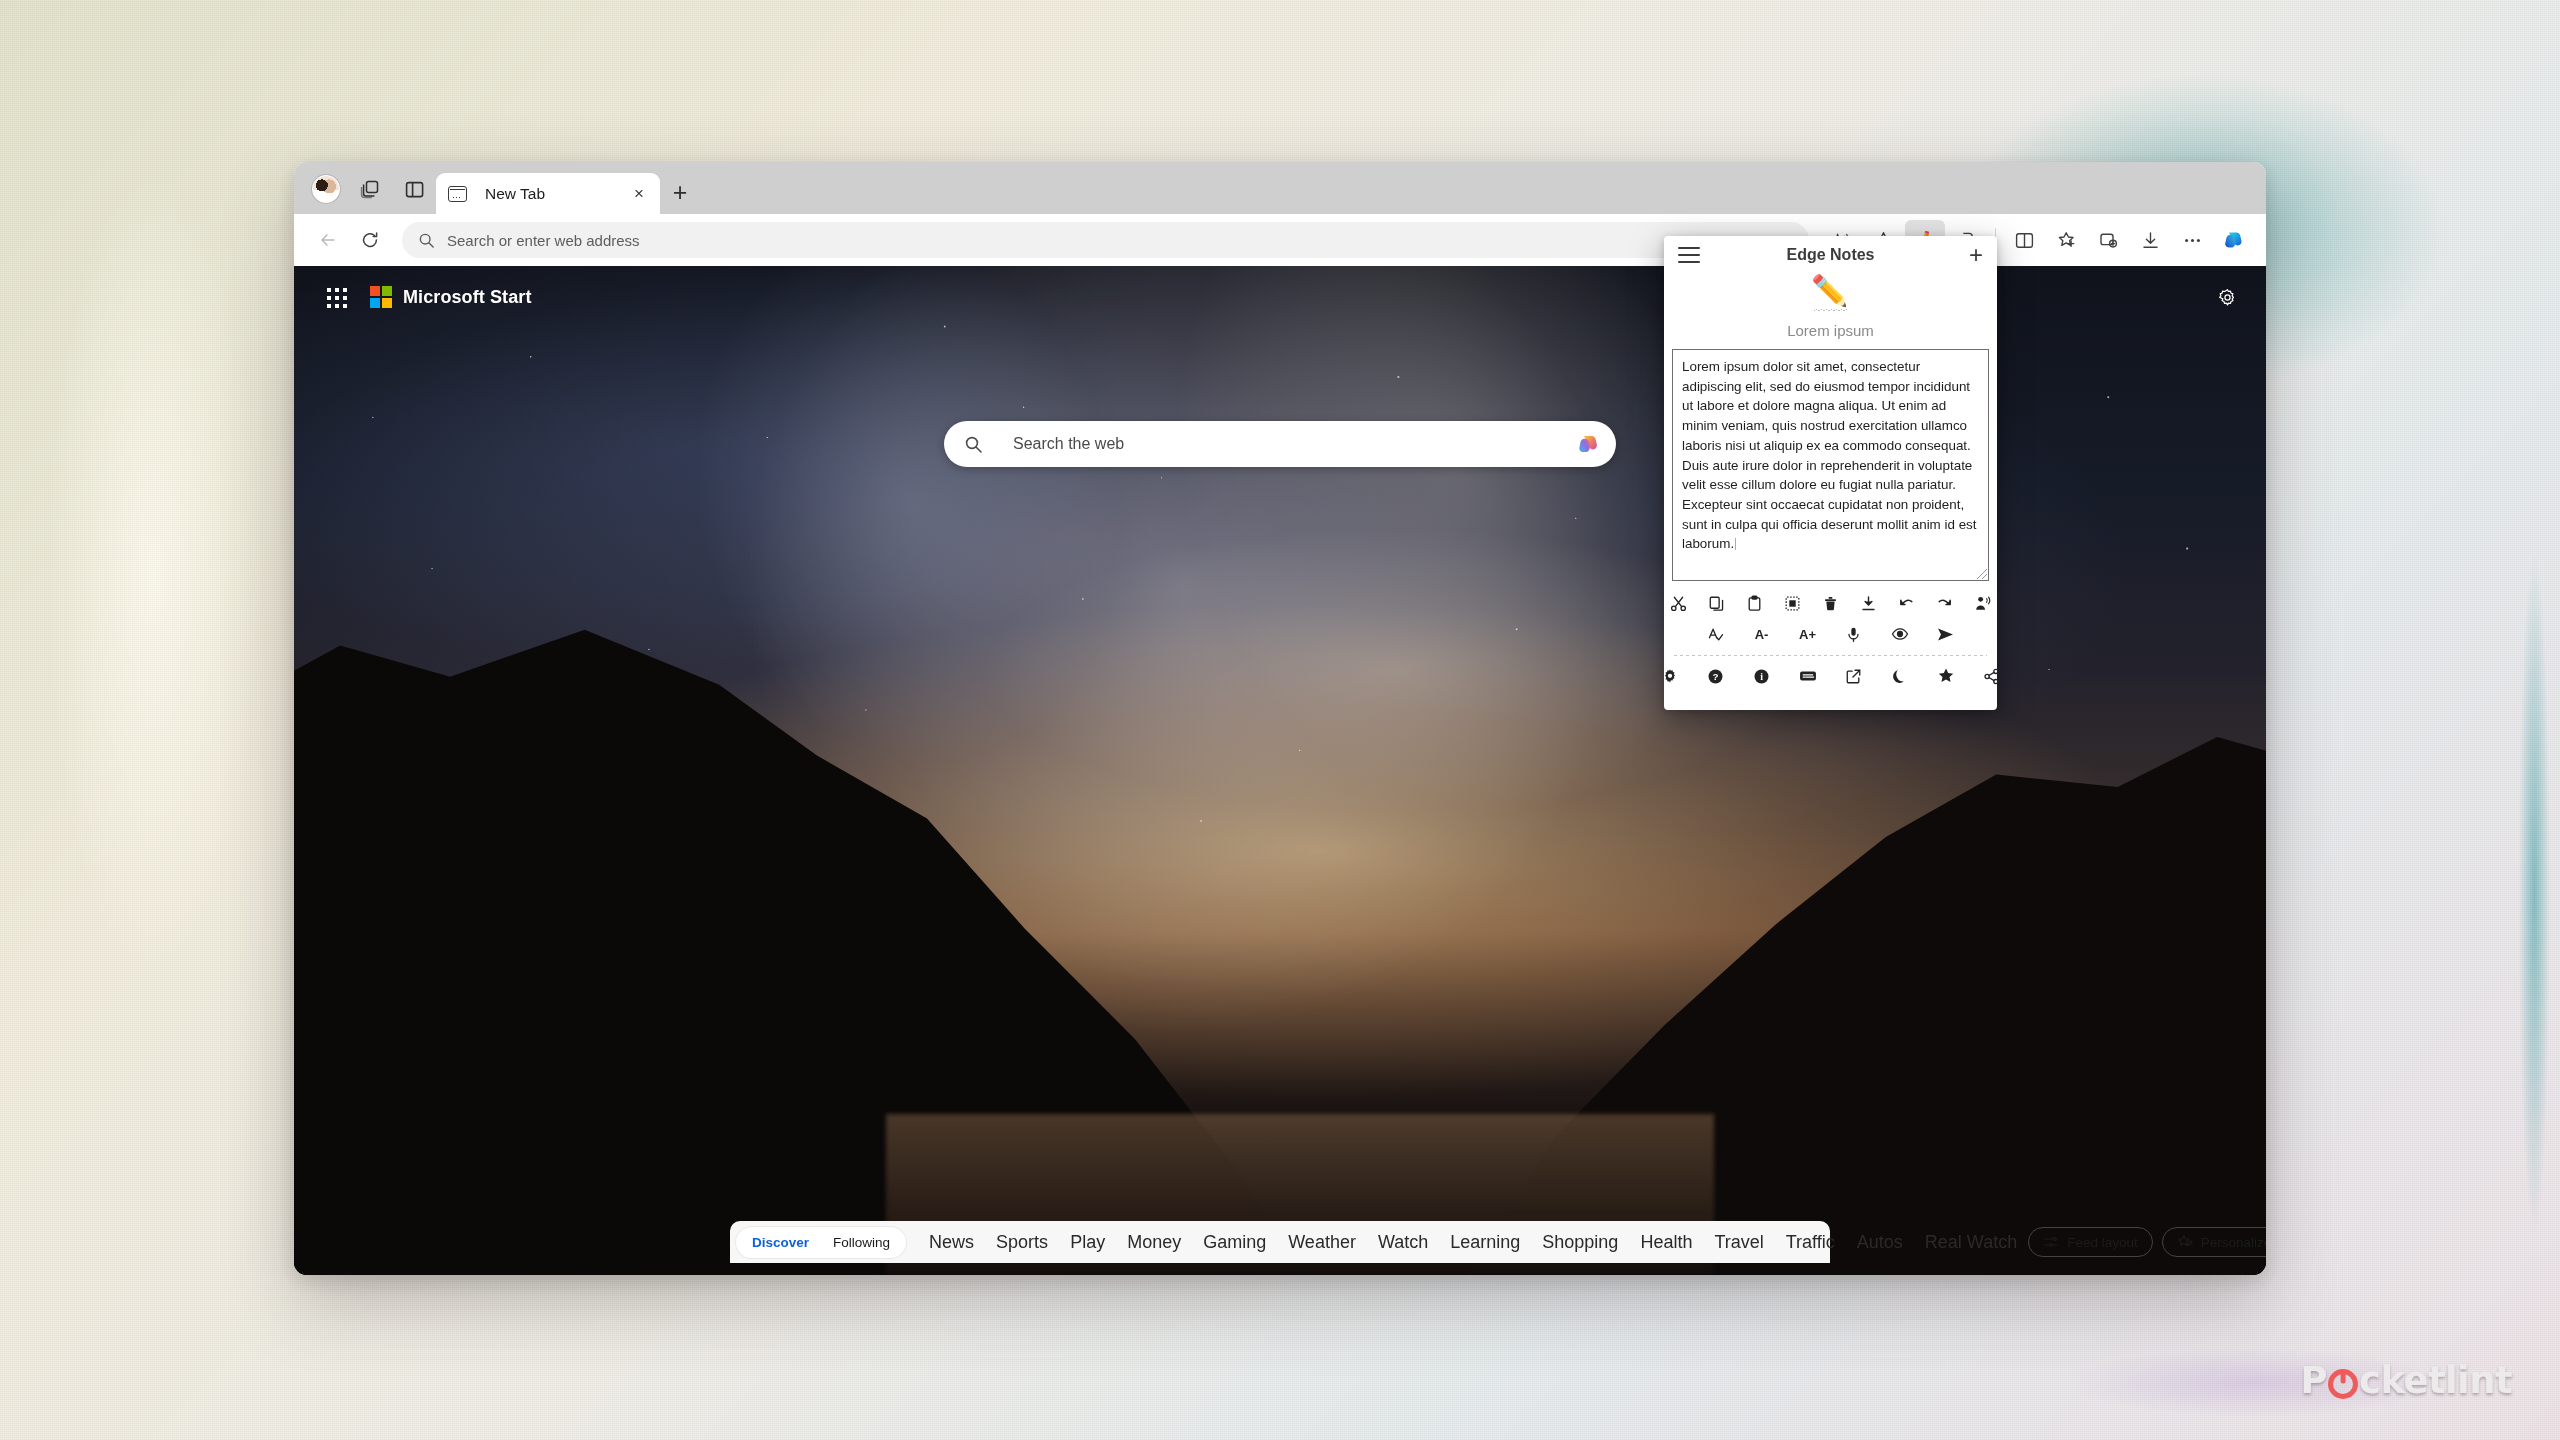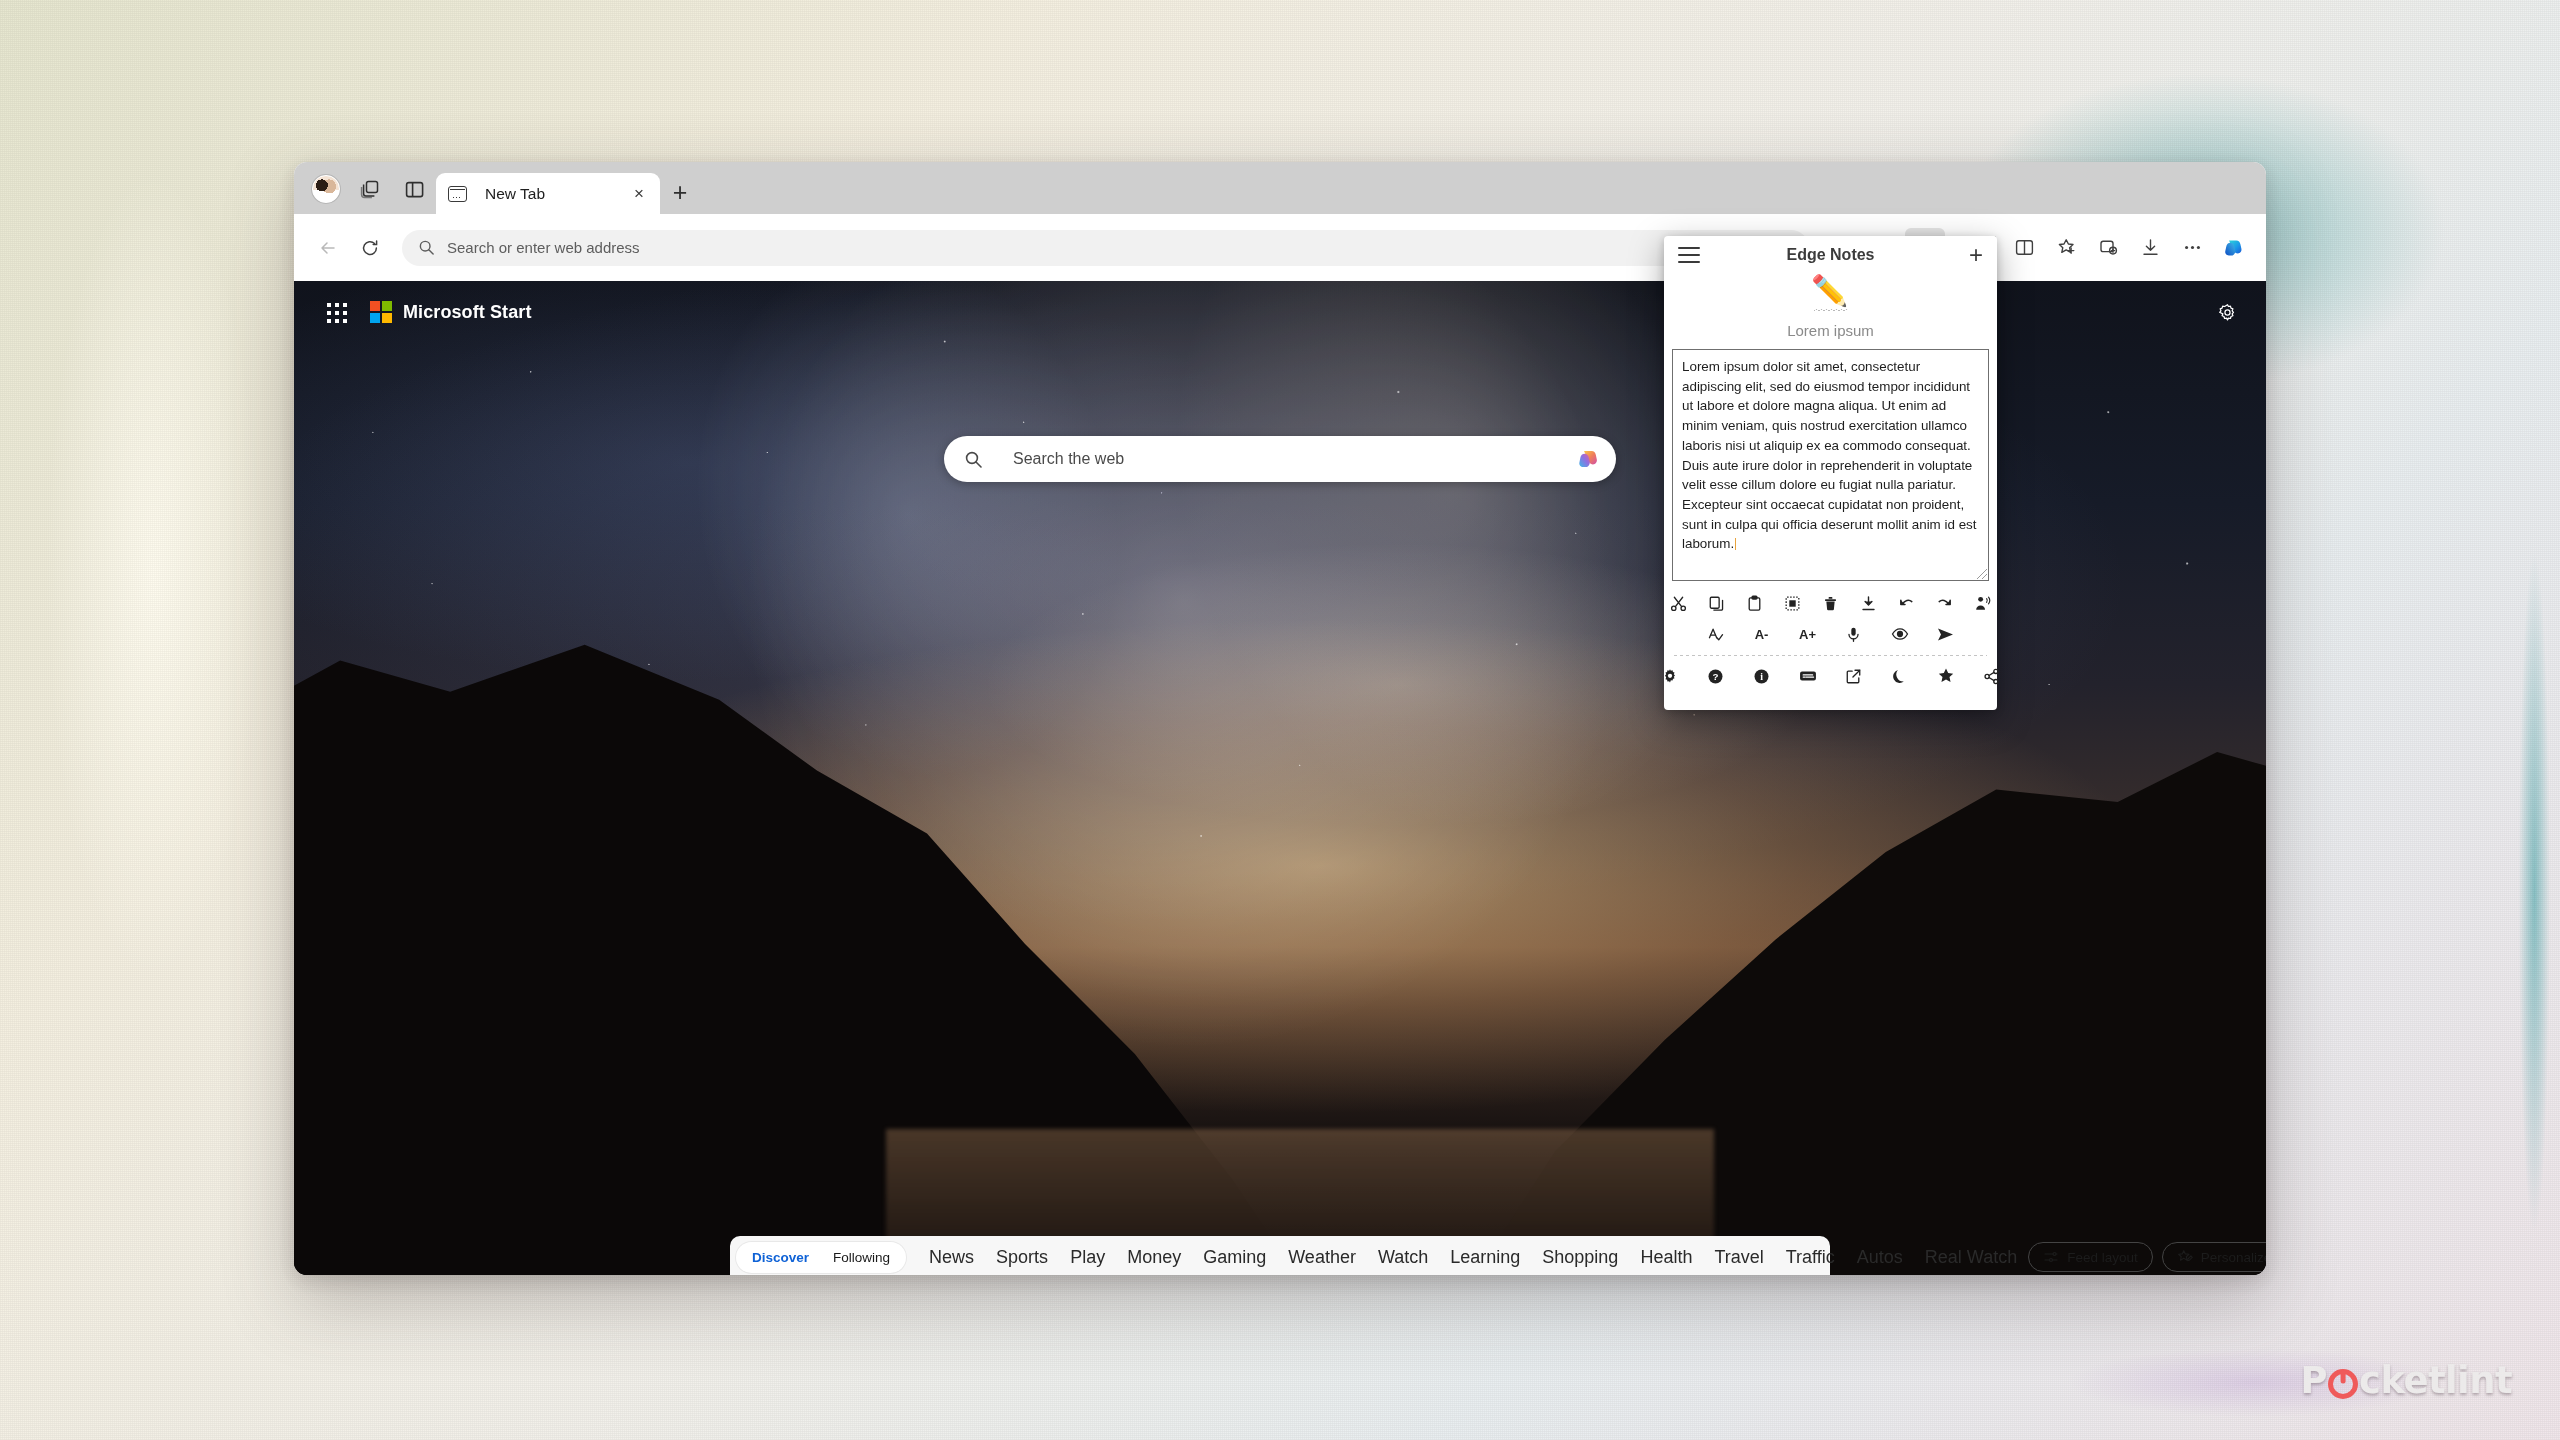--- a/index.html
+++ b/index.html
@@ -80,21 +80,21 @@
   .tab-favicon::after {
     content:""; position:absolute; left:3px; bottom:3px; width:9px; height:1.8px;
     background: radial-gradient(circle, #3a3a3a 45%, transparent 46%) 0 0/3px 3px repeat-x;
   }
   .tab-title { font-size: 15.5px; color: #1f1f1f; flex: 1; white-space: nowrap; overflow: hidden; }
   .tab-close { width: 24px; height: 24px; display:flex; align-items:center; justify-content:center; border-radius:4px; color:#3b3b3b; font-size:17px; line-height:1; }
   .newtab { width: 40px; height: 40px; display:flex; align-items:center; justify-content:center; color:#2f2f2f; font-size:25px; margin-bottom:2px; }
 
   
   .navbar {
-    height: 67px; background: #fff;
+    height: 52px; background: #fff;
     display:flex; align-items:center; padding: 0 12px 0 14px; gap: 2px;
   }
   .nav-icon {
     width: 40px; height: 40px; border-radius: 6px;
     display:flex; align-items:center; justify-content:center; color:#404040;
   }
   .nav-icon.dim { color:#b9b9b9; }
   .nav-icon.active { background:#e4e4e4; }
   .omnibox {
     flex: 1; height: 36px; background: #f1f1f1; border-radius: 18px;

